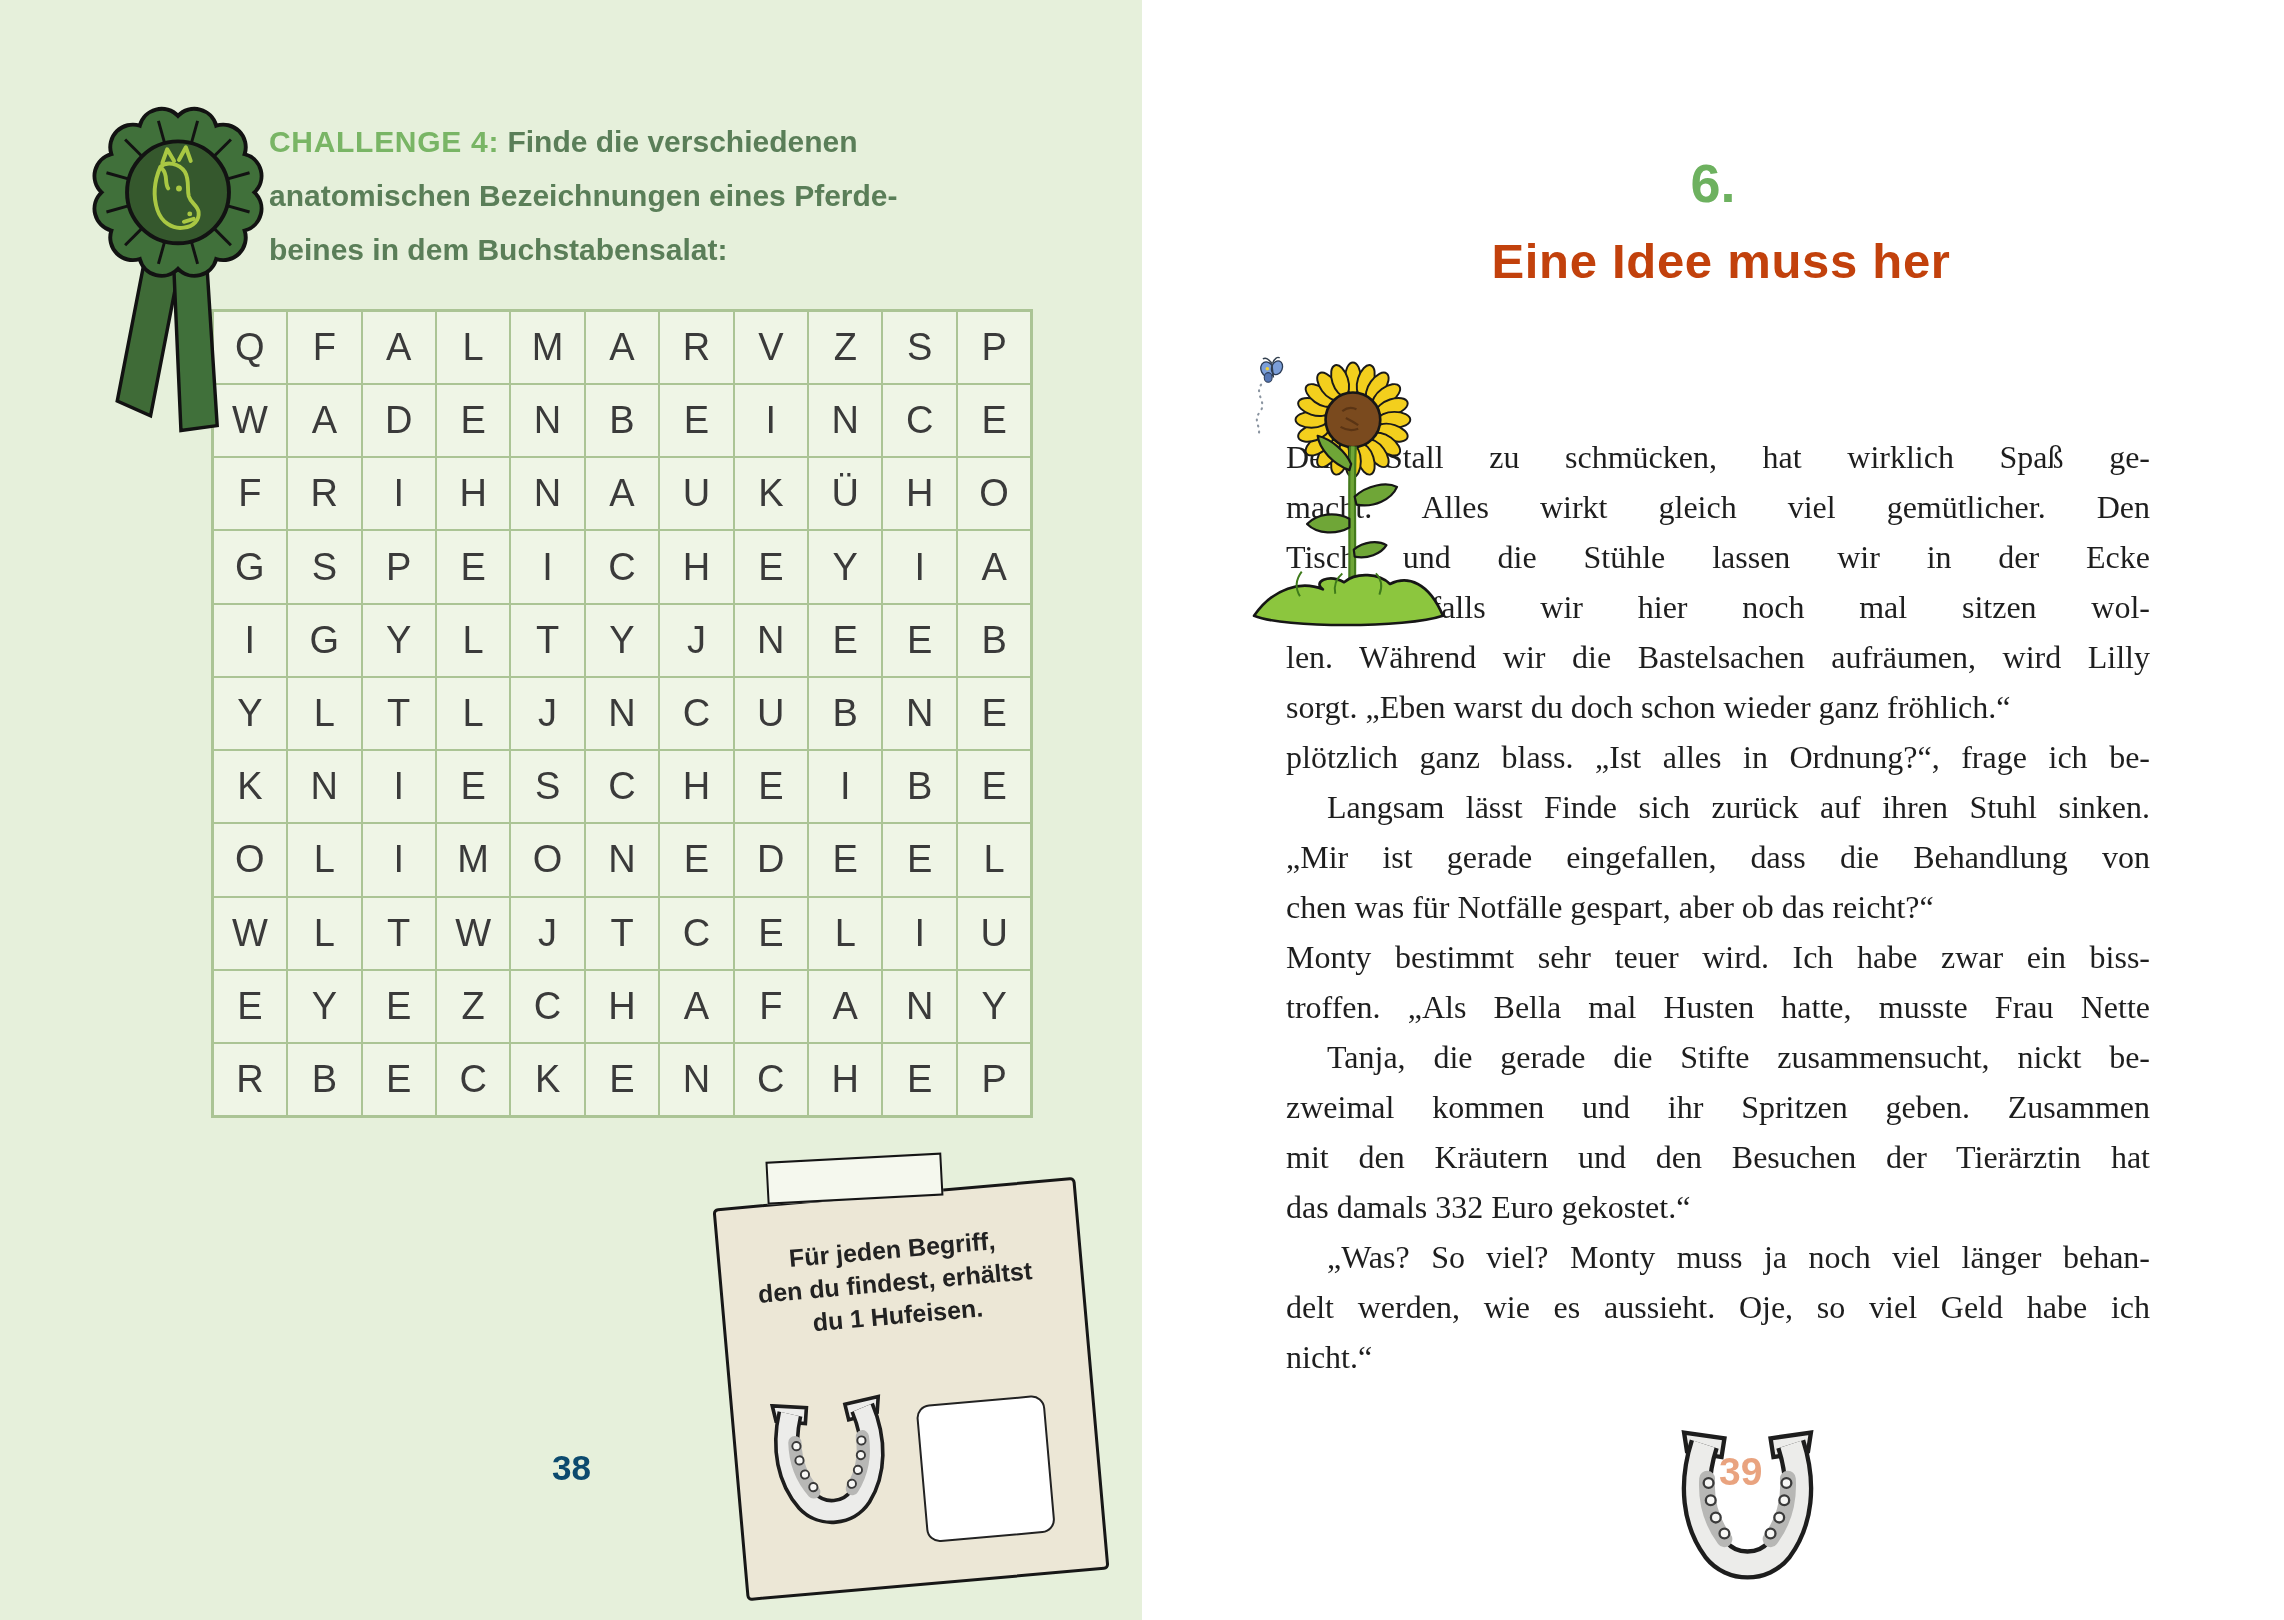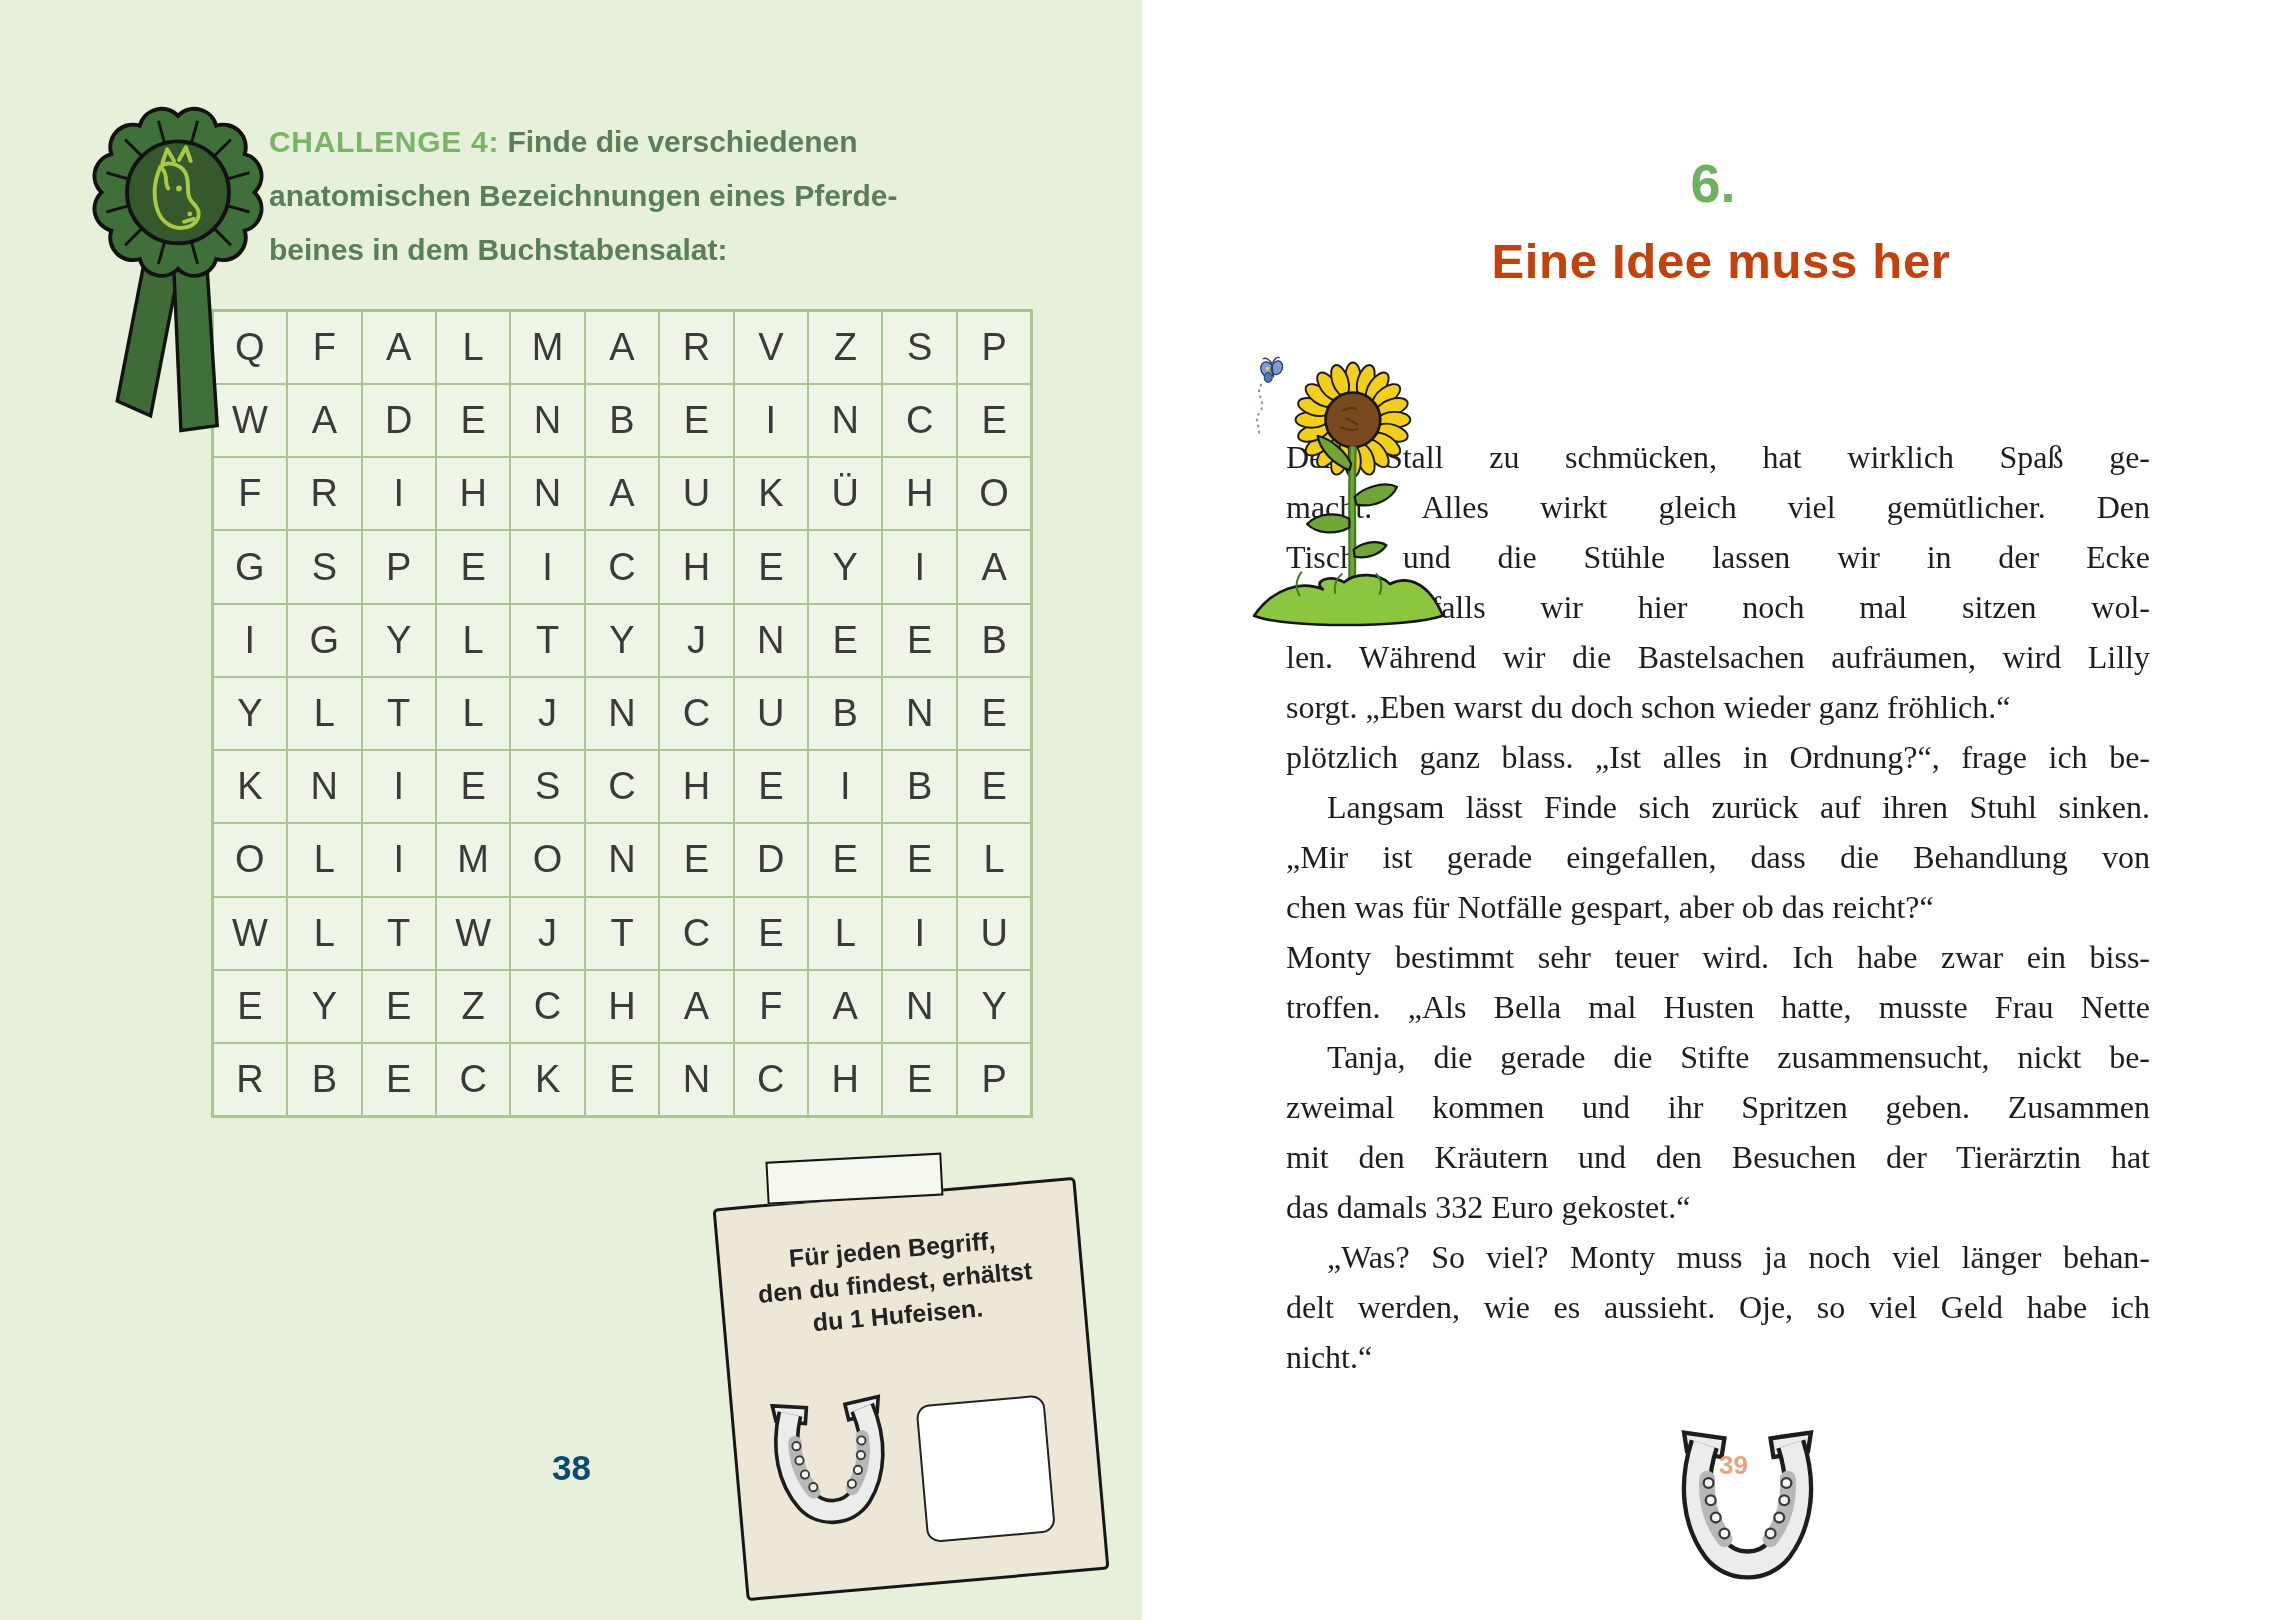--- a/index.html
+++ b/index.html
@@ -46,21 +46,21 @@
   .sunflower{position:absolute;left:105px;top:351px;width:203px;z-index:2;}
 
   .body-text{position:absolute;left:144px;top:432px;width:864px;
              font-family:"Liberation Serif",serif;font-size:32px;line-height:50px;color:#1e1e1e;}
   .bline{text-align:justify;text-align-last:justify;white-space:normal;}
   .bline.wrap{}
   .bline.para{padding-left:41px;}
   .bline.last{text-align-last:left;}
 
   .hs-right{position:absolute;left:519px;top:1421px;width:173px;height:173px;}
-  .pnum.right{left:577px;top:1450px;font-size:26px;color:#e9a37f;z-index:3;}
+  .pnum.right{left:577px;top:1450px;font-size:39px;color:#e9a37f;z-index:3;}
 </style>
 </head>
 <body>
 
 <svg width="0" height="0" style="position:absolute">
   <symbol id="horseshoe" viewBox="0 0 120 120">
     <g>
       <polygon points="16,8 44,12 42,25 18,21" fill="#ececea" stroke="#1d1d1d" stroke-width="3"></polygon>
       <polygon points="76,12 104,8 102,21 78,25" fill="#ececea" stroke="#1d1d1d" stroke-width="3"></polygon>
       <path d="M30,16 C21,44 24,70 38,89 C49,103 71,103 82,89 C96,70 99,44 90,16" fill="none" stroke="#1d1d1d" stroke-width="21"></path>

